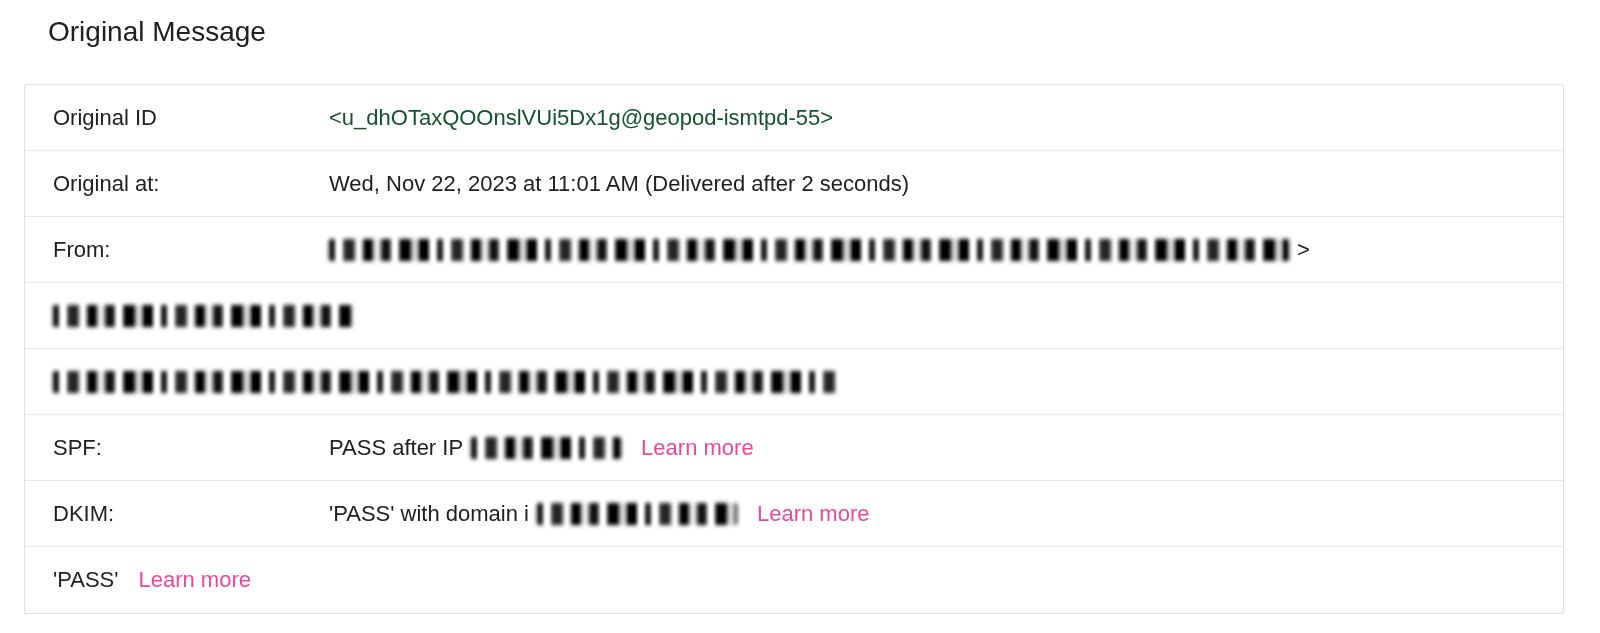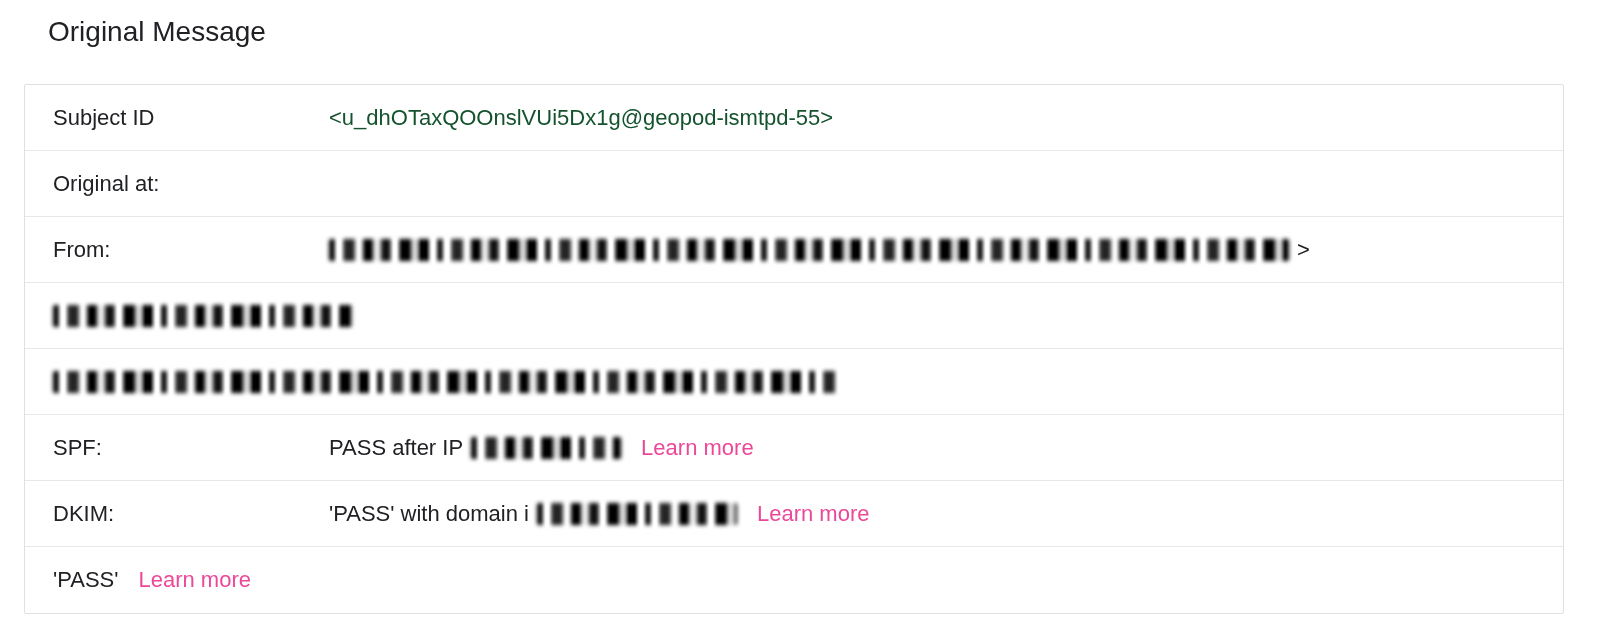--- a/index.html
+++ b/index.html
@@ -72,28 +72,29 @@
     .redacted.w-subj { width: 790px; }
   </style>
 </head>
 <body>
 
 <h1 class="section-title">Original Message</h1>
 
 <div class="details-table">
 
   <div class="row">
-    <div class="label">Subject ID</div>
+    <div class="label">Original ID</div>
     <div class="value">
       <span class="msgid">&lt;u_dhOTaxQOOnslVUi5Dx1g@geopod-ismtpd-55&gt;</span>
     </div>
   </div>
 
   <div class="row">
     <div class="label">Original at:</div>
+    <div class="value">Wed, Nov 22, 2023 at 11:01 AM (Delivered after 2 seconds)</div>
   </div>
 
   <div class="row">
     <div class="label">From:</div>
     <div class="value">
       <span class="redacted w-long"></span>
         <span>&gt;</span>
     </div>
   </div>
 

